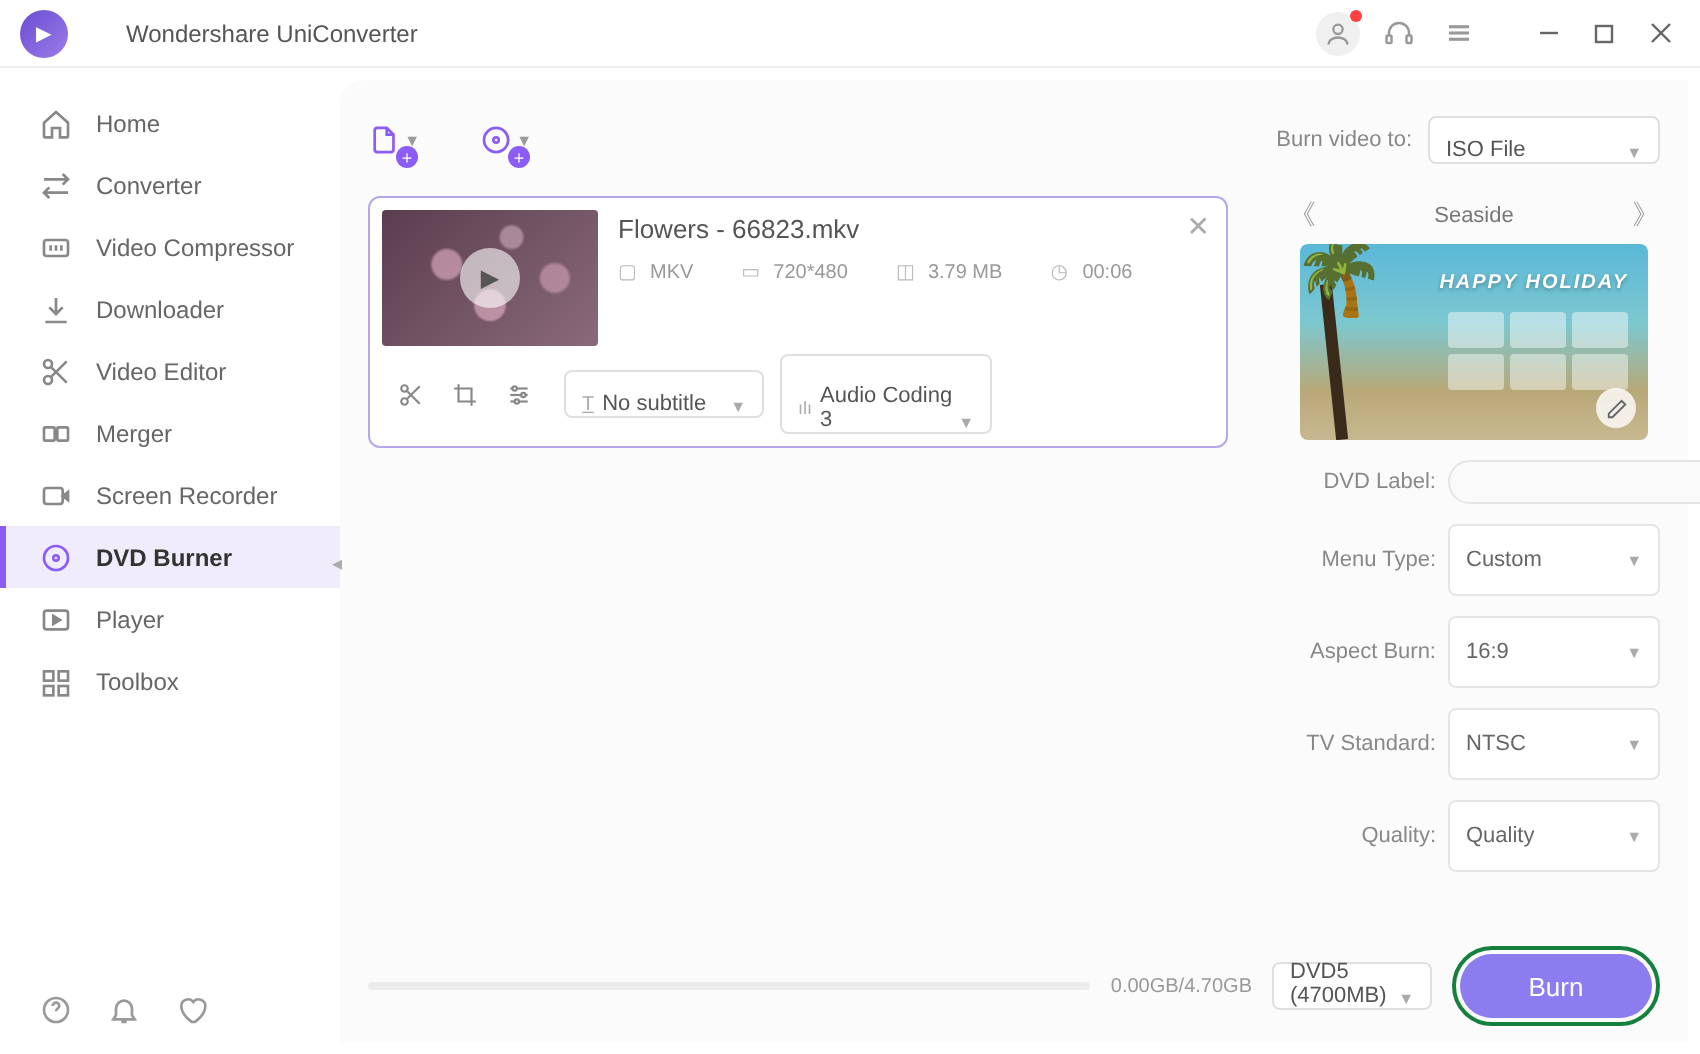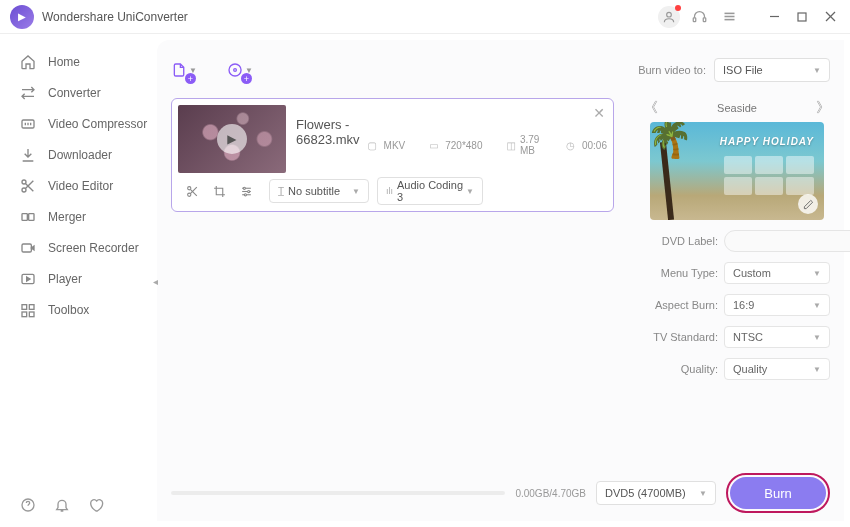--- a/index.html
+++ b/index.html
@@ -1,21 +1,21 @@
 <!DOCTYPE html>
 <html><head>
 <meta charset="utf-8">
 <style>
 * { box-sizing: border-box; margin: 0; padding: 0; font-family: -apple-system, BlinkMacSystemFont, "Segoe UI", Arial, sans-serif; }
 body { background: #f5f5f7; width: 850px; height: 527px; overflow: hidden; }
 .window { width: 850px; height: 527px; background: #fff; display: flex; flex-direction: column; }
 .titlebar { height: 34px; display: flex; align-items: center; padding: 0 10px; border-bottom: 1px solid #eee; }
 .logo { width: 24px; height: 24px; background: linear-gradient(135deg, #6b4dd3, #9b7de8); border-radius: 50%; margin-right: 8px; position: relative; }
 .logo::after { content: '▶'; position: absolute; color: #fff; font-size: 10px; left: 8px; top: 6px; }
-.app-title { font-size: 12px; color: #555; flex: 1; }
+.app-title { font-size: 12px; color: #555; flex: 1; margin-left: 21px; }
 .titlebar-right { display: flex; align-items: center; gap: 8px; }
 .tb-icon { width: 22px; height: 22px; display: flex; align-items: center; justify-content: center; color: #888; cursor: pointer; border-radius: 4px; font-size: 13px; }
 .tb-icon.account-wrap { background: #f0f0f0; border-radius: 50%; position: relative; }
 .red-dot { position: absolute; top: -1px; right: -1px; width: 6px; height: 6px; background: #ff4040; border-radius: 50%; }
 .win-btn { width: 20px; height: 20px; display: flex; align-items: center; justify-content: center; color: #666; cursor: pointer; font-size: 13px; }
 .body-area { flex: 1; display: flex; position: relative; }
 .sidebar { width: 170px; background: #fff; padding-top: 12px; display: flex; flex-direction: column; position: relative; }
 .side-handle { position: absolute; right: -6px; top: 50%; transform: translateY(-50%); width: 10px; height: 10px; color: #aaa; font-size: 10px; }
 .side-item { display: flex; align-items: center; height: 31px; padding-left: 20px; gap: 12px; color: #666; font-size: 12px; cursor: pointer; }
 .side-item.active { background: #f0ecfb; color: #333; font-weight: 600; border-left: 3px solid #8b5cf6; padding-left: 17px; }
@@ -23,62 +23,62 @@
 .side-item.active .side-icon { color: #8b5cf6; }
 .sidebar-spacer { flex: 1; }
 .sidebar-bottom { display: flex; gap: 16px; padding: 12px 20px; }
 .sb-bottom-icon { width: 18px; height: 18px; color: #888; cursor: pointer; }
 .main { flex: 1; background: #fbfbfc; border-radius: 12px 0 0 0; margin: 6px 6px 6px 0; display: flex; flex-direction: column; padding: 10px 14px 6px 14px; }
 .top-row { display: flex; align-items: center; height: 40px; }
 .top-btn { width: 26px; height: 26px; display: flex; align-items: center; justify-content: center; cursor: pointer; color: #8b5cf6; position: relative; }
 .top-btn .caret { font-size: 8px; color: #999; margin-left: 2px; }
 .top-row-spacer { flex: 1; }
 .burn-to-label { font-size: 11px; color: #888; margin-right: 8px; }
-.select-box { height: 24px; border: 1px solid #e0e0e0; border-radius: 4px; background: #fff; font-size: 11px; color: #555; padding: 0 8px; display: flex; align-items: center; justify-content: space-between; cursor: pointer; }
+.select-box { height: 24px; border: 1px solid #e0e0e0; border-radius: 4px; background: #fff; font-size: 11px; color: #555; padding: 0 8px; display: flex; align-items: flex-end; justify-content: space-between; cursor: pointer; }
 .select-box .caret { font-size: 8px; color: #aaa; }
 .content-row { flex: 1; display: flex; gap: 30px; margin-top: 8px; }
 .left-col { flex: 1; }
 .video-card { border: 1px solid #b8a6ea; border-radius: 6px; padding: 6px; display: flex; flex-direction: column; gap: 4px; background: #fff; }
 .video-top { display: flex; gap: 10px; position: relative; }
 .thumb { width: 108px; height: 68px; background: linear-gradient(135deg, #5a3d4e, #8a6a7a); position: relative; border-radius: 2px; overflow: hidden; }
 .thumb::before { content: ''; position: absolute; inset: 0; background: radial-gradient(circle at 30% 40%, rgba(255,200,220,0.5) 8%, transparent 10%), radial-gradient(circle at 60% 20%, rgba(255,220,230,0.4) 6%, transparent 8%), radial-gradient(circle at 50% 70%, rgba(255,200,220,0.5) 10%, transparent 12%), radial-gradient(circle at 80% 50%, rgba(255,200,220,0.4) 7%, transparent 9%); }
 .play-overlay { position: absolute; left: 50%; top: 50%; transform: translate(-50%,-50%); width: 30px; height: 30px; border-radius: 50%; background: rgba(255,255,255,0.6); display: flex; align-items: center; justify-content: center; color: #555; font-size: 12px; }
-.video-info { flex: 1; display: flex; gap: 8px; padding-top: 2px; margin-top: 10px; }
+.video-info { flex: 1; display: flex; flex-direction: column; gap: 8px; padding-top: 2px; }
 .video-title { font-size: 13px; color: #555; }
 .video-close { position: absolute; top: 0; right: 2px; color: #aaa; font-size: 14px; cursor: pointer; }
 .meta-row { display: flex; gap: 24px; align-items: center; font-size: 10px; color: #999; }
 .meta-item { display: flex; align-items: center; gap: 4px; }
 .meta-ic { color: #bbb; width: 12px; }
 .video-bottom { display: flex; align-items: center; gap: 8px; }
 .edit-btns { display: flex; gap: 14px; padding: 0 8px; align-items: center; }
 .edit-btn { color: #888; cursor: pointer; font-size: 12px; }
 .subtitle-sel { flex: 0 0 100px; height: 24px; }
-.audio-sel { flex: 0 0 106px; height: 28px; }
+.audio-sel { flex: 0 0 106px; height: 40px; }
 .right-col { width: 186px; display: flex; flex-direction: column; }
 .template-nav { display: flex; align-items: center; justify-content: space-between; height: 20px; margin-bottom: 4px; }
 .nav-arrow { color: #999; cursor: pointer; font-size: 14px; }
 .template-name { font-size: 11px; color: #777; }
 .template-preview { width: 174px; height: 98px; border-radius: 4px; position: relative; overflow: hidden; background: linear-gradient(180deg, #5ab8d8 0%, #7cc8d0 40%, #b8a878 75%, #c8b890 100%); margin: 0 auto; }
 .palm { position: absolute; left: -4px; top: 0; width: 50px; height: 98px; }
 .palm::before { content: ''; position: absolute; left: 18px; top: 20px; width: 6px; height: 78px; background: #3a2a1a; transform: rotate(-6deg); }
 .palm::after { content: '🌴'; position: absolute; left: 0; top: -6px; font-size: 38px; filter: hue-rotate(10deg) brightness(0.85); }
 .preview-title { position: absolute; top: 14px; right: 10px; color: #fff; font-size: 10px; font-weight: 700; letter-spacing: 1px; text-shadow: 0 1px 2px rgba(0,0,0,0.3); font-style: italic; }
 .preview-cells { position: absolute; top: 34px; right: 10px; display: grid; grid-template-columns: repeat(3, 28px); gap: 3px; }
 .preview-cell { height: 18px; background: rgba(255,255,255,0.45); border-radius: 2px; }
 .preview-edit { position: absolute; bottom: 6px; right: 6px; width: 20px; height: 20px; background: rgba(255,255,255,0.8); border-radius: 50%; display: flex; align-items: center; justify-content: center; font-size: 10px; color: #666; cursor: pointer; }
 .form-row { display: flex; align-items: center; margin-top: 10px; gap: 6px; }
 .form-label { flex: 0 0 74px; text-align: right; font-size: 11px; color: #888; }
 .form-input { flex: 1; height: 22px; border: 1px solid #e5e5e5; border-radius: 11px; background: #fafafa; padding: 0 8px; font-size: 11px; color: #666; }
-.form-select { flex: 1; height: 22px; border: 1px solid #e5e5e5; border-radius: 4px; background: #fff; padding: 0 8px; font-size: 11px; color: #666; display: flex; align-items: center; justify-content: space-between; cursor: pointer; }
+.form-select { flex: 1; height: 36px; border: 1px solid #e5e5e5; border-radius: 4px; background: #fff; padding: 0 8px; font-size: 11px; color: #666; display: flex; align-items: center; justify-content: space-between; cursor: pointer; }
 .form-select .caret { font-size: 8px; color: #aaa; }
 .bottom-bar { display: flex; align-items: center; height: 44px; gap: 10px; }
 .progress-track { flex: 1; height: 4px; background: #ececec; border-radius: 2px; }
 .size-text { font-size: 10px; color: #999; }
-.disc-select { width: 120px; }
-.burn-wrap { border: 2px solid #be185d; border-radius: 22px; padding: 2px; }
+.disc-select { width: 80px; }
+.burn-wrap { border: 2px solid #15803d; border-radius: 22px; padding: 2px; }
 .burn-btn { width: 96px; height: 32px; background: #8b7cf0; color: #fff; border: none; border-radius: 18px; font-size: 13px; font-weight: 500; cursor: pointer; }
 svg { display: block; }
 </style>
 </head>
 <body>
 
 <div class="window">
   <div class="titlebar">
     <div class="logo"></div>
     <div class="app-title">Wondershare UniConverter</div>
@@ -180,20 +180,29 @@
           <span>Merger</span>
         </div>
       <div class="side-item">
           <span class="side-icon">
             <svg width="16" height="16" viewBox="0 0 24 24" fill="none" stroke="currentColor" stroke-width="2">
               <rect x="3" y="6" width="14" height="12" rx="2"></rect>
               <path d="M21 9l-4 3 4 3z" fill="currentColor"></path>
             </svg>
           </span>
           <span>Screen Recorder</span>
+        </div>
+      <div class="side-item active">
+          <span class="side-icon">
+            <svg width="16" height="16" viewBox="0 0 24 24" fill="none" stroke="currentColor" stroke-width="2">
+              <circle cx="12" cy="12" r="9"></circle>
+              <circle cx="12" cy="12" r="2"></circle>
+            </svg>
+          </span>
+          <span>DVD Burner</span>
         </div>
       <div class="side-item">
           <span class="side-icon">
             <svg width="16" height="16" viewBox="0 0 24 24" fill="none" stroke="currentColor" stroke-width="2">
               <rect x="3" y="5" width="18" height="14" rx="2"></rect>
               <path d="M10 9l5 3-5 3z" fill="currentColor"></path>
             </svg>
           </span>
           <span>Player</span>
         </div>

